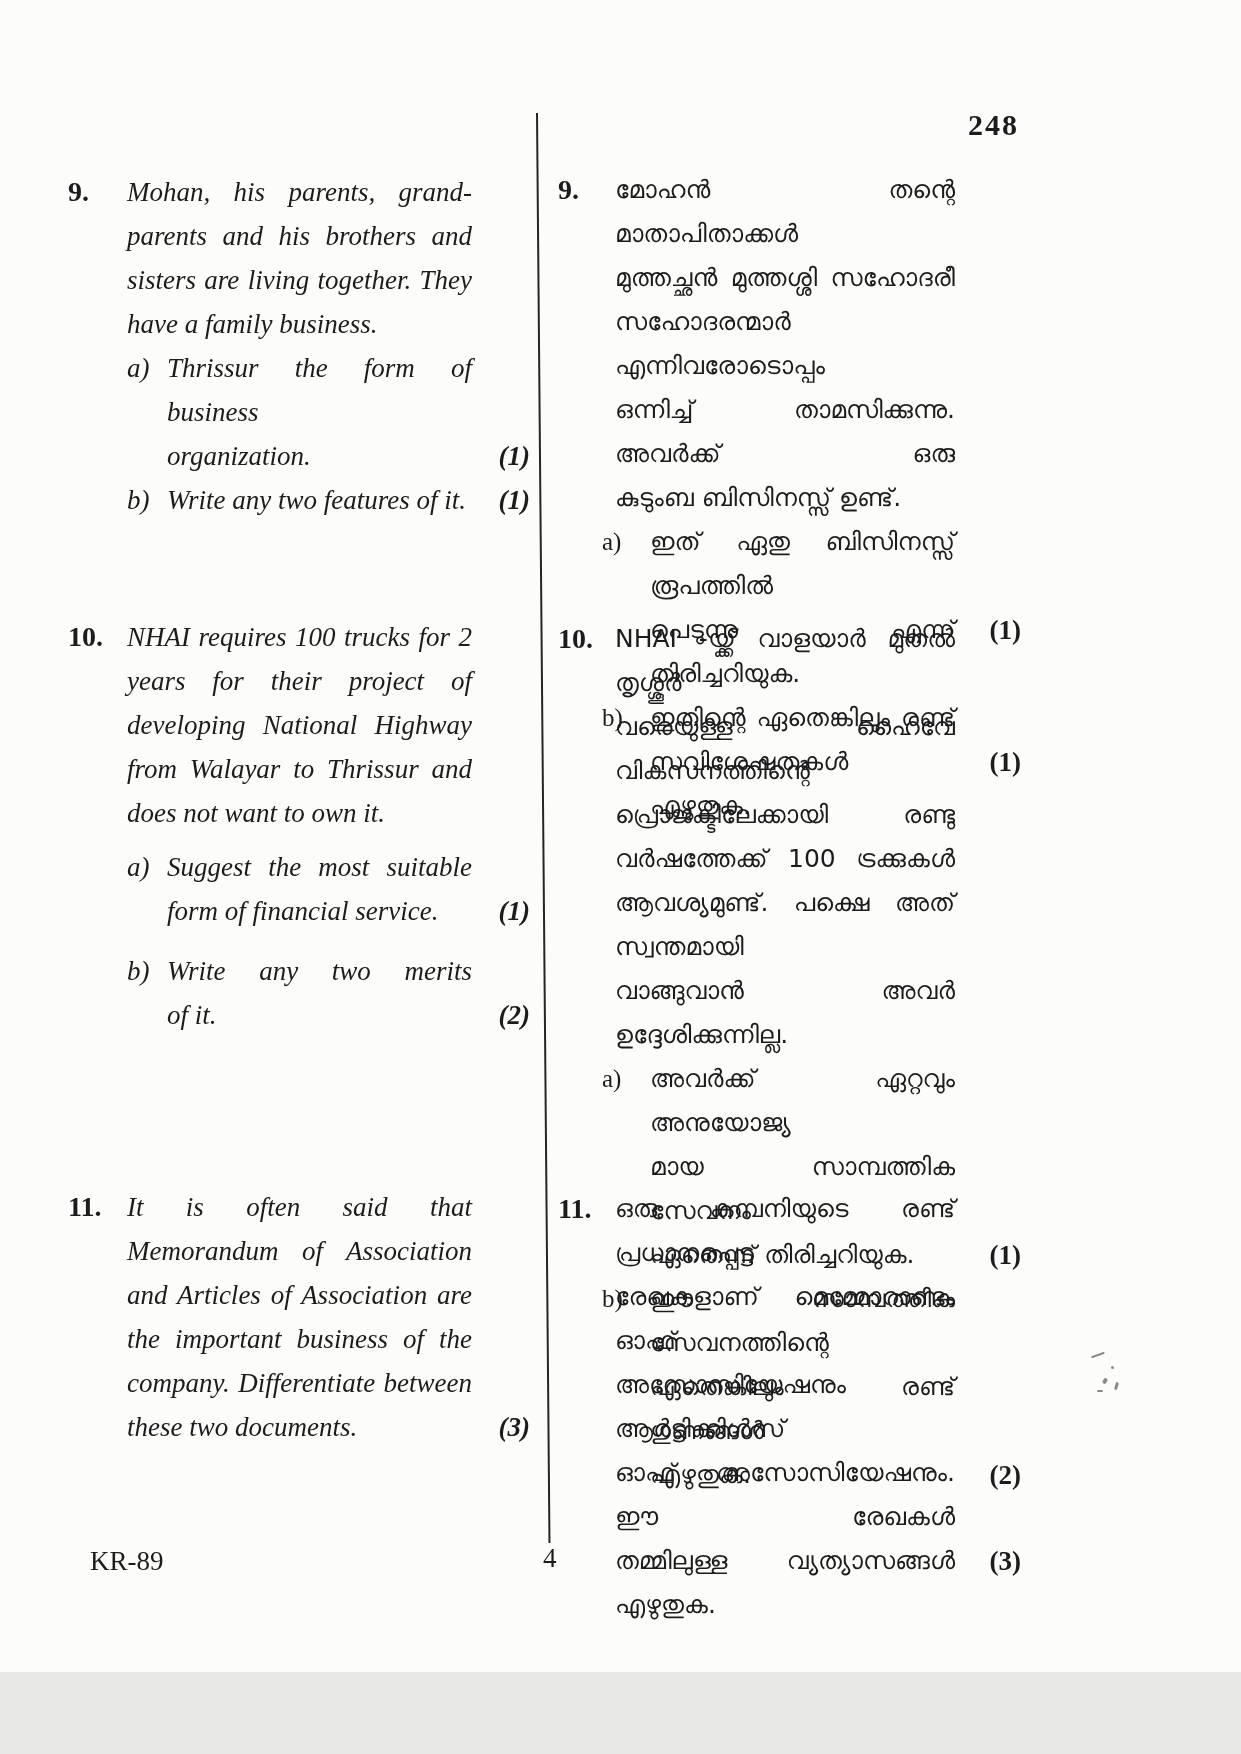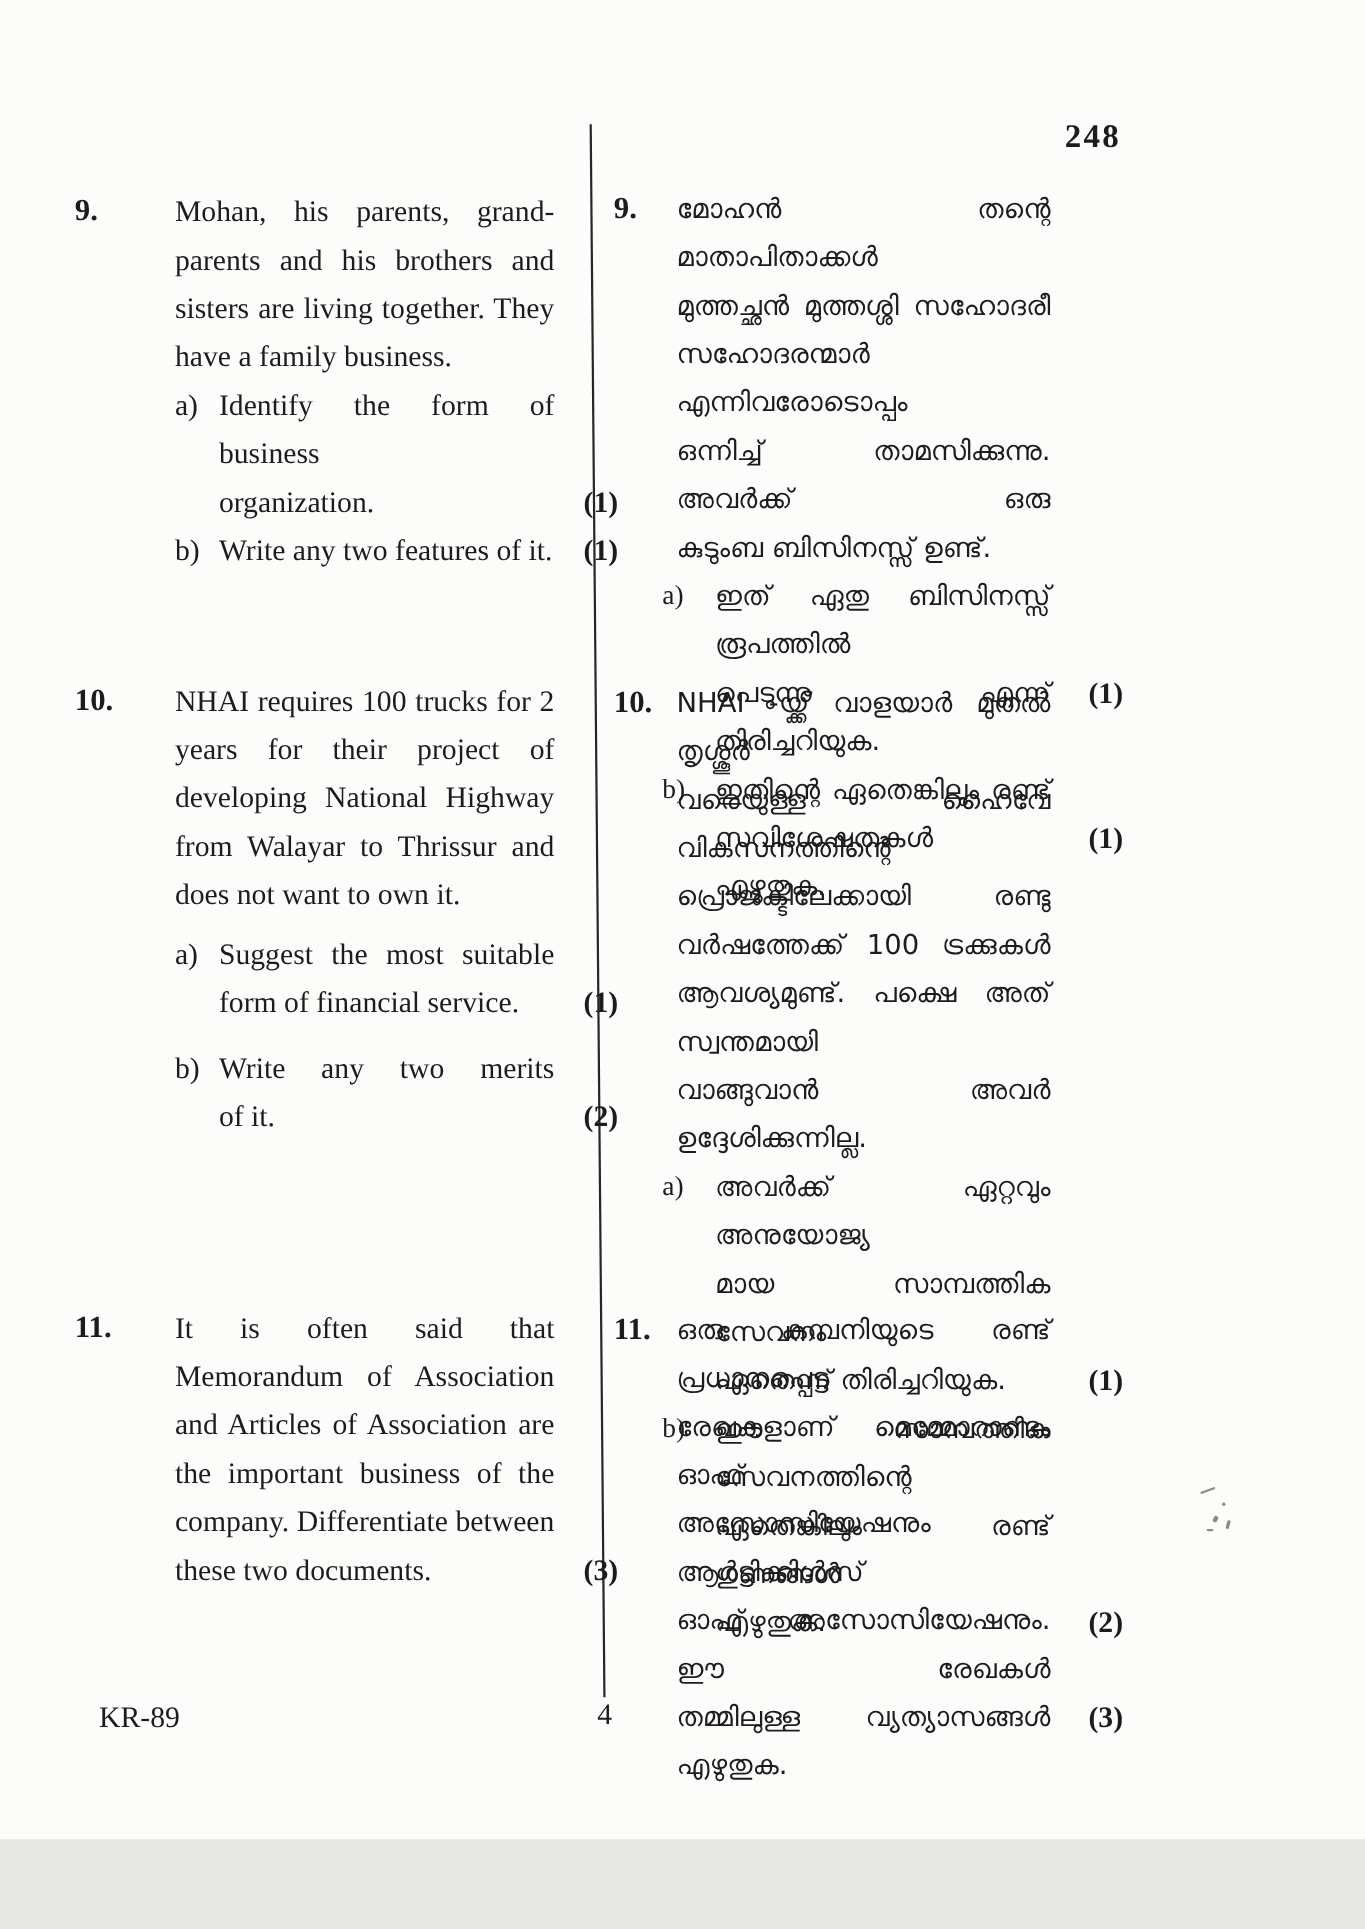--- a/index.html
+++ b/index.html
@@ -31,21 +31,21 @@
   .col{position:absolute; top:0; left:0; height:1754px;}
   #col-en{left:68px;  width:470px; font-family:"Liberation Serif", serif; font-size:27px;}
   #col-ml{left:558px; width:470px; font-family:"DejaVu Sans", sans-serif;  font-size:25px;}
   #col-en .q0{top:170px} #col-en .q1{top:615px} #col-en .q2{top:1185px}
   #col-ml .q0{top:168px} #col-ml .q1{top:617px} #col-ml .q2{top:1187px}
   .question{position:absolute; left:0; width:480px;}
   .qnum{
     position:absolute; left:0; top:0; line-height:44px;
     font-weight:bold; font-family:"Liberation Serif", serif; font-size:28px;
   }
-  #col-en .qbody{margin-left:91px; width:345px;}
+  #col-en .qbody{margin-left:59px; width:345px;font-style:italic;}
   #col-ml .qbody{margin-left:57px; width:340px;}
   .line{position:relative; line-height:44px; text-align:justify; text-align-last:justify;}
   .line.end{text-align-last:left;}
   .marks{
     position:absolute; top:0; line-height:44px;
     font-weight:bold; font-family:"Liberation Serif", serif; font-size:27px;
     white-space:nowrap;
   }
   #col-en .marks{right:-58px;}
   #col-ml .marks{right:-66px;}
@@ -88,21 +88,21 @@
       <div class="question q0">
         <div class="qnum">9.</div>
         <div class="qbody">
           <div class="line">Mohan, his parents, grand-</div>
           <div class="line">parents and his brothers and</div>
           <div class="line">sisters are living together. They</div>
           <div class="line end">have a family business.</div>
           <div class="sub sub0">
             <div class="sublabel">a)</div>
             <div class="sublines">
-              <div class="line">Identify the form of business</div>
+              <div class="line">Thrissur the form of business</div>
               <div class="line end">organization.<span class="marks">(1)</span></div>
             </div>
           </div>
           <div class="sub sub1">
             <div class="sublabel">b)</div>
             <div class="sublines">
               <div class="line end">Write any two features of it.<span class="marks">(1)</span></div>
             </div>
           </div>
         </div>

